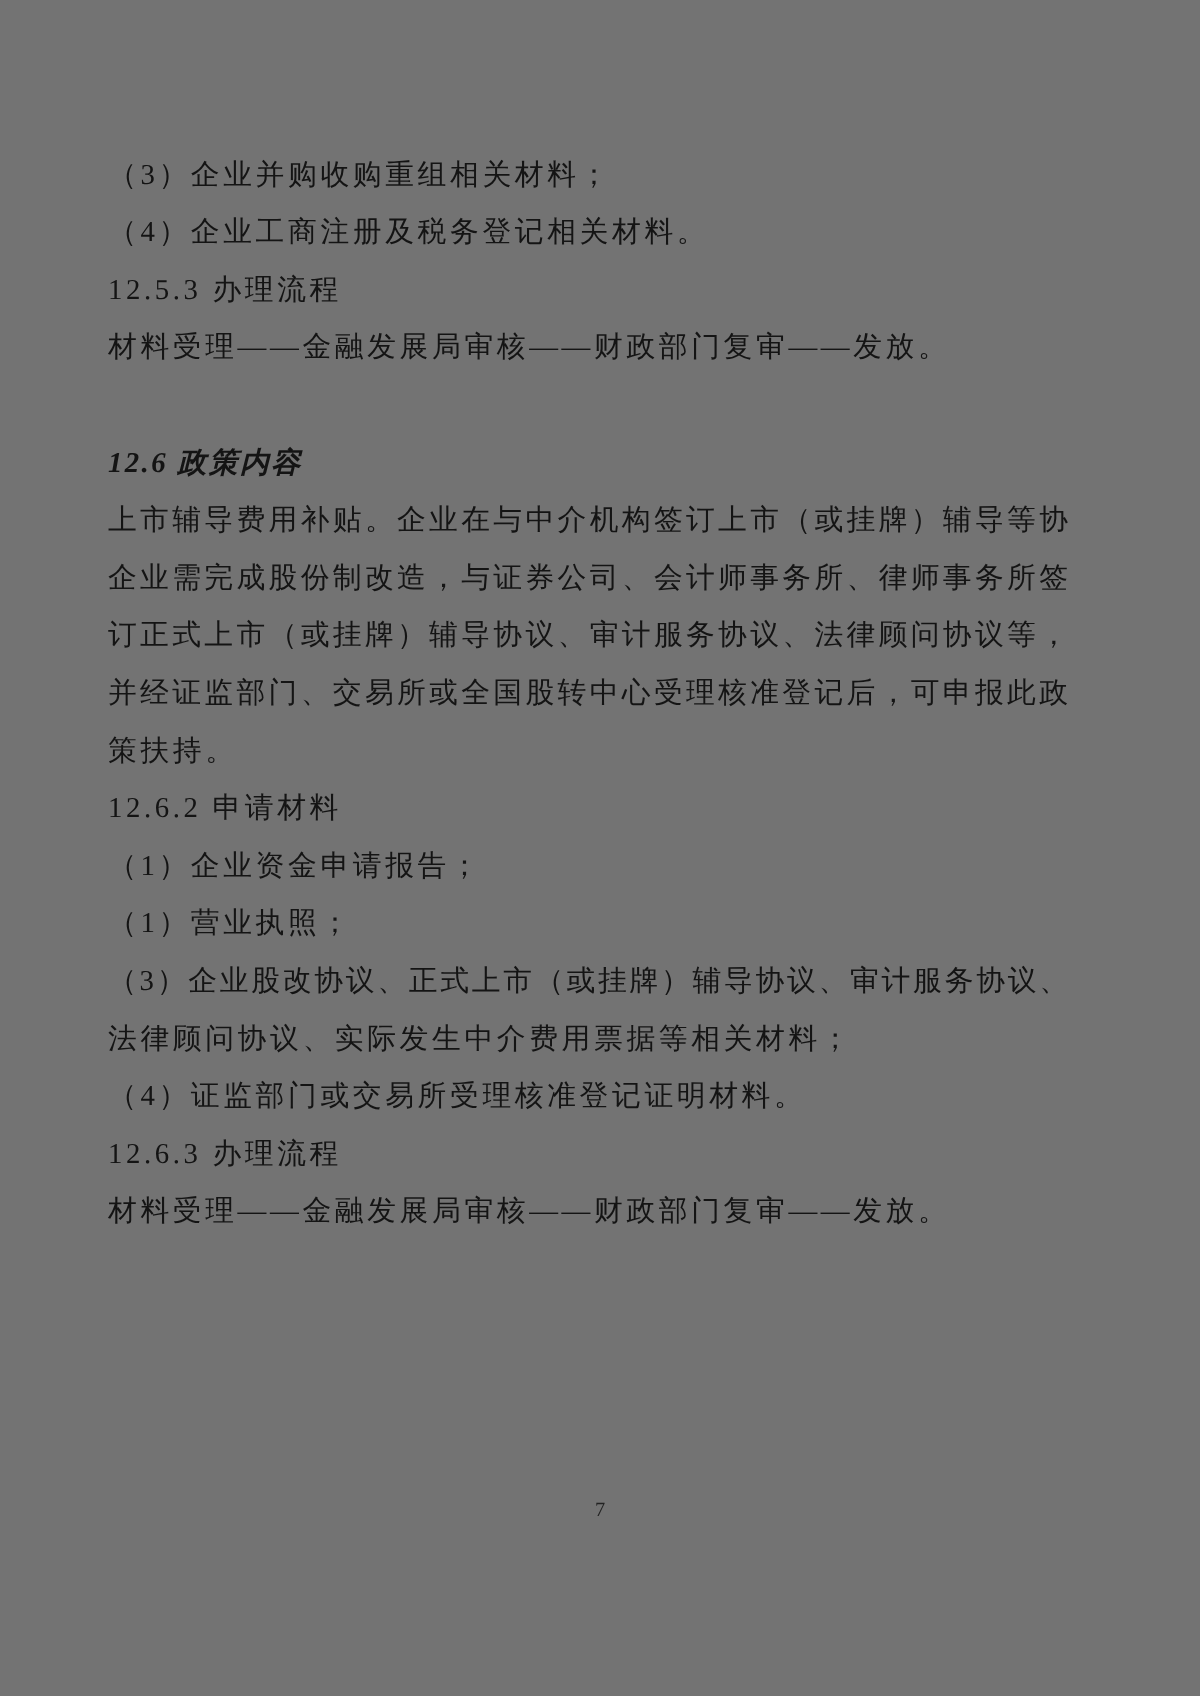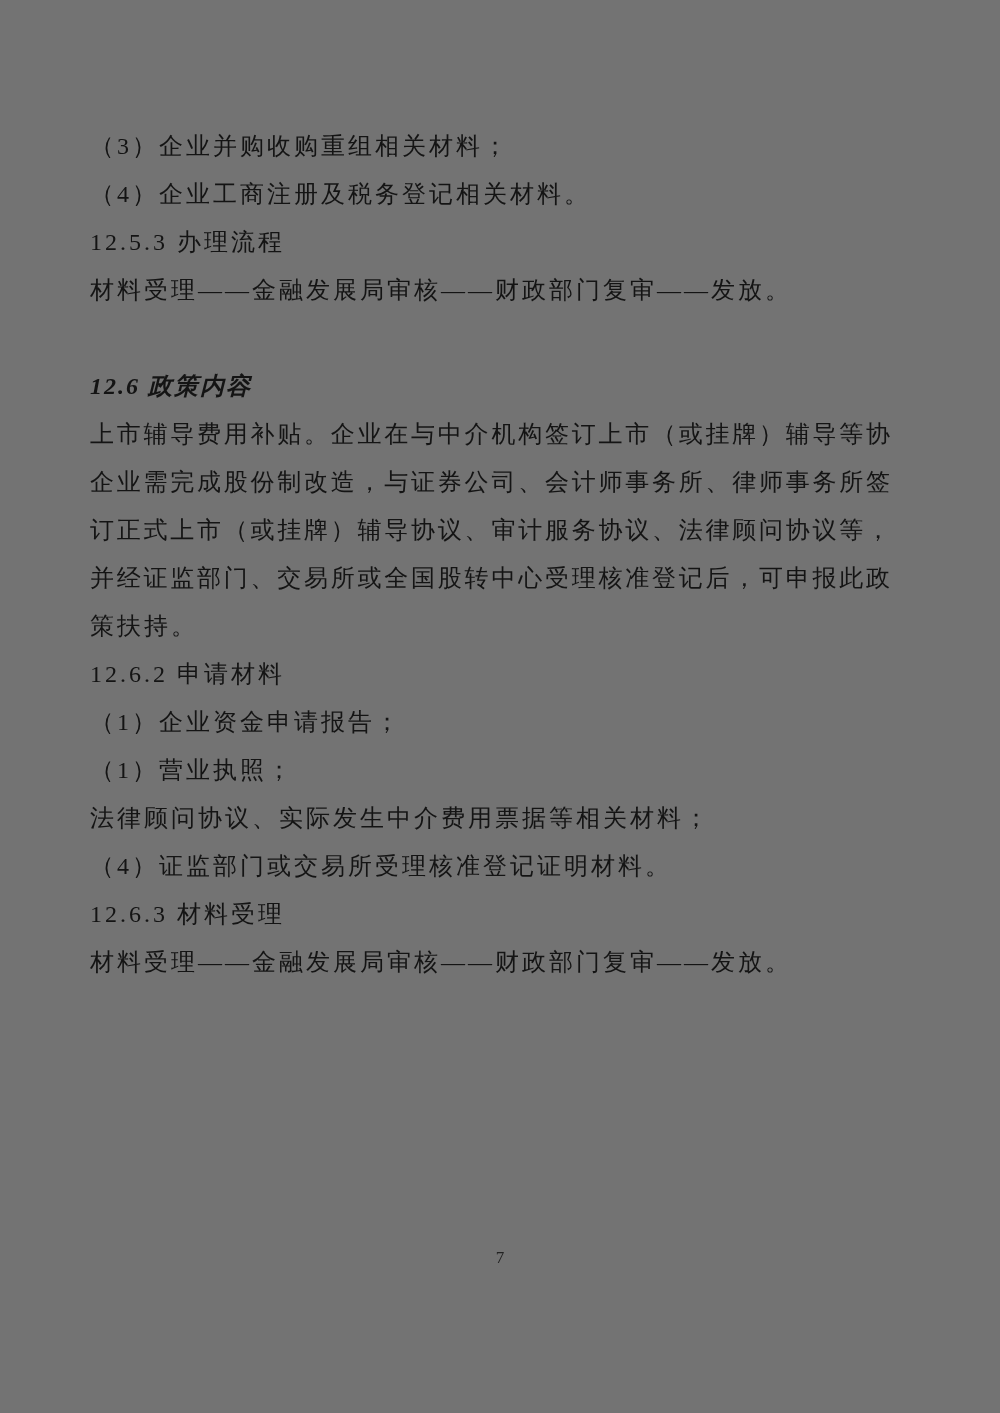--- a/index.html
+++ b/index.html
@@ -67,20 +67,21 @@
       <div class="line spacer"></div>
       <div class="line heading">12.6 政策内容</div>
       <div class="line body-justify">上市辅导费用补贴。企业在与中介机构签订上市（或挂牌）辅导等协</div>
       <div class="line body-justify">企业需完成股份制改造，与证券公司、会计师事务所、律师事务所签</div>
       <div class="line body-justify">订正式上市（或挂牌）辅导协议、审计服务协议、法律顾问协议等，</div>
       <div class="line body-justify">并经证监部门、交易所或全国股转中心受理核准登记后，可申报此政</div>
       <div class="line body">策扶持。</div>
       <div class="line body">12.6.2 申请材料</div>
       <div class="line body">（1）企业资金申请报告；</div>
       <div class="line body">（1）营业执照；</div>
+      <div class="line body-justify">（3）企业股改协议、正式上市（或挂牌）辅导协议、审计服务协议、</div>
       <div class="line body">法律顾问协议、实际发生中介费用票据等相关材料；</div>
       <div class="line body">（4）证监部门或交易所受理核准登记证明材料。</div>
-      <div class="line body">12.6.3 材料受理</div>
+      <div class="line body">12.6.3 办理流程</div>
       <div class="line body">材料受理——金融发展局审核——财政部门复审——发放。</div>
       <div class="line spacer"></div>
     </main>
   <div class="page-number">7</div>
 </div>
 
 </body></html>

